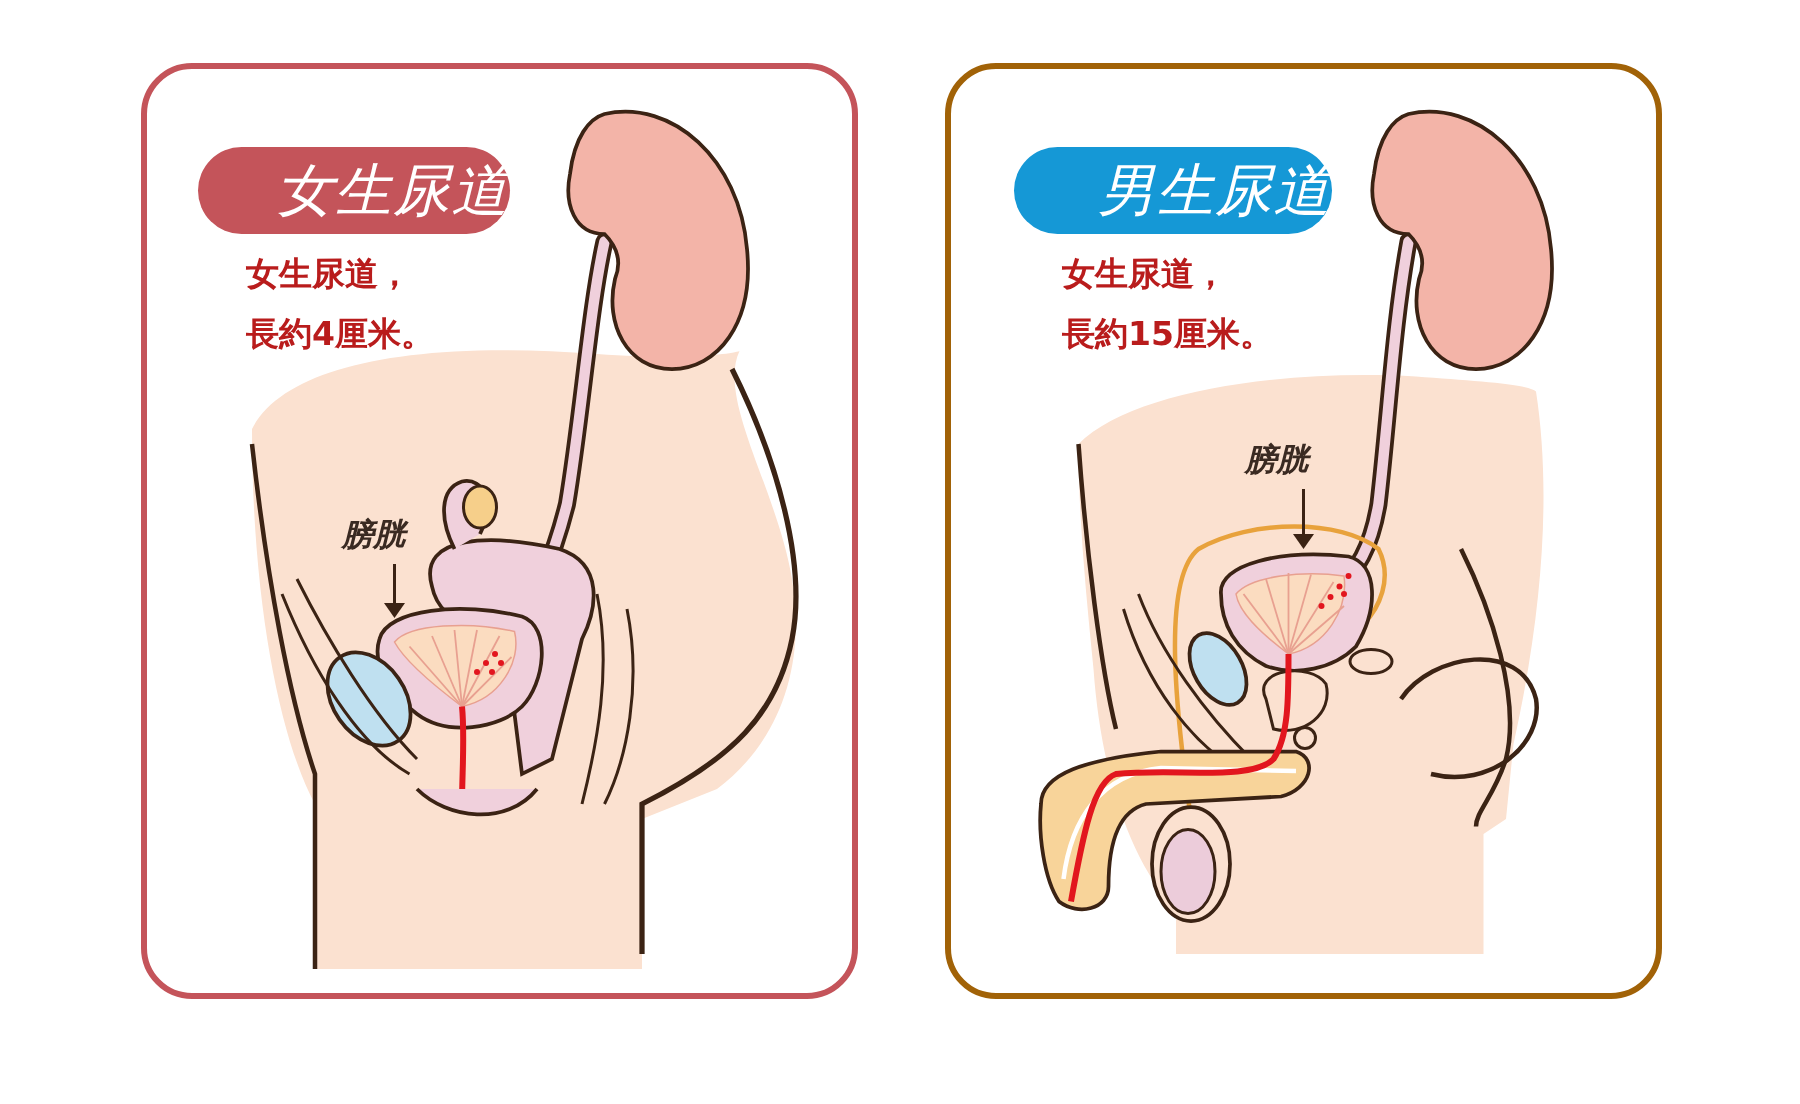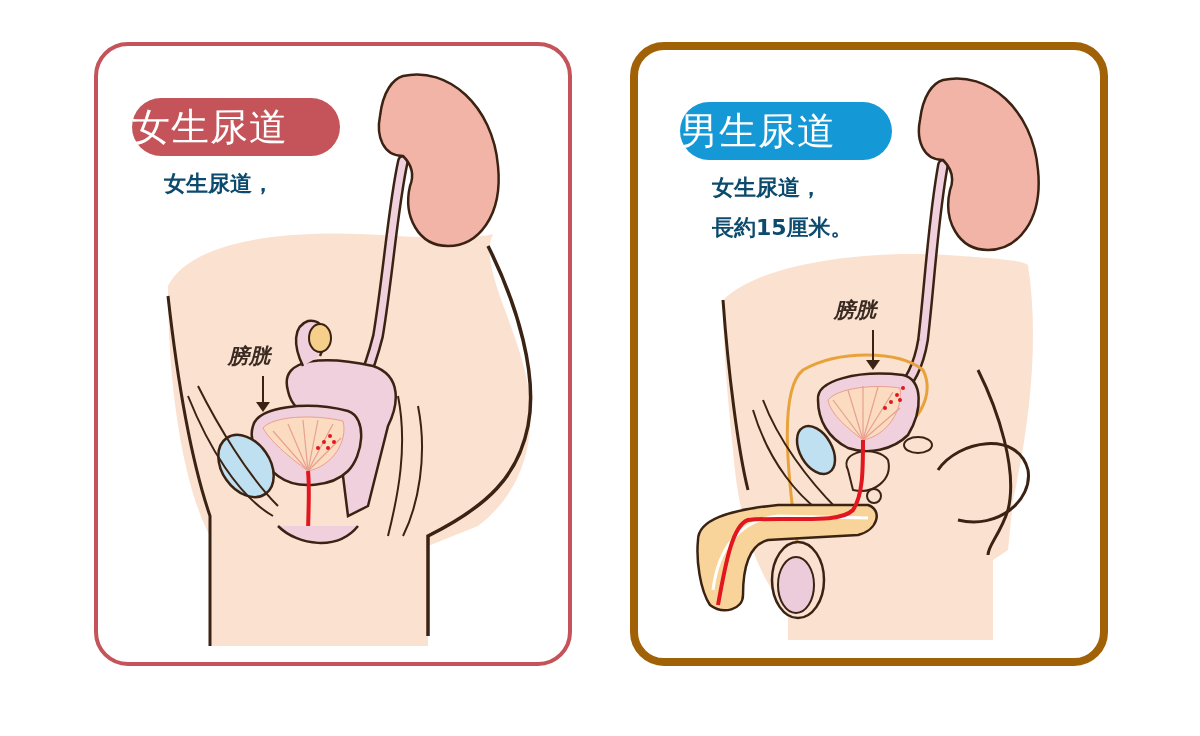--- a/index.html
+++ b/index.html
@@ -1,24 +1,24 @@
 <!DOCTYPE html>
 <html><head>
   <meta charset="utf-8">
   <style>
     html, body { margin: 0; padding: 0; background: #ffffff; }
     body { width: 1200px; height: 736px; position: relative; overflow: hidden; font-family: "DejaVu Sans", sans-serif; }
     .panel { position: absolute; top: 42px; width: 478px; height: 624px; border-radius: 34px; box-sizing: border-box; background: #fff; overflow: hidden; }
     .panel.female { left: 94px; border: 4px solid #c4545a; }
-    .panel.male { left: 630px; border: 8px solid #a16207; }
+    .panel.male { left: 630px; border: 4px solid #a16207; }
     .panel svg.art { position: absolute; left: 0; top: 0; width: 470px; height: 616px; }
-    .pill { position: absolute; top: 52px; height: 58px; border-radius: 29px; color: #fff; font-size: 38px; line-height: 58px; text-align: left; letter-spacing: 1px; }
+    .pill { position: absolute; top: 52px; height: 58px; border-radius: 29px; color: #fff; font-size: 38px; line-height: 58px; text-align: right; letter-spacing: 1px; font-style: italic; }
     .female .pill { left: 34px; width: 208px; background: #c4545a; }
     .male .pill { left: 42px; width: 212px; background: #1598d6; }
-    .desc { position: absolute; left: 66px; top: 118px; font-size: 22px; line-height: 40px; color: #0c4a6e; font-weight: bold; }
+    .desc { position: absolute; left: 66px; top: 118px; font-size: 22px; line-height: 40px; color: #b91c1c; font-weight: bold; }
     .male .desc { left: 74px; }
     .label { position: absolute; font-size: 21px; color: #3a2a22; font-weight: bold; font-style: italic; }
     .female .label { left: 130px; top: 296px; }
     .male .label { left: 196px; top: 246px; }
   </style>
 </head>
 <body>
 
 <div class="panel female">
   <svg class="art" viewBox="0 0 470 616">
@@ -63,20 +63,21 @@
     <path d="M180 480 C 200 500, 240 505, 260 480" fill="#f0d0dc" stroke="#3b2314" stroke-width="2.5"></path>
     <path d="M300 350 C 310 400, 300 450, 290 490" fill="none" stroke="#3b2314" stroke-width="2"></path>
     <path d="M320 360 C 330 410, 320 460, 305 490" fill="none" stroke="#3b2314" stroke-width="2"></path>
 
     <line x1="165" y1="330" x2="165" y2="362" stroke="#3b2314" stroke-width="2"></line>
     <polygon points="158,356 172,356 165,366" fill="#3b2314"></polygon>
   </svg>
   <div class="pill">女生尿道</div>
   <div class="desc">
     <div>女生尿道，</div>
+    <div>長約4厘米。</div>
   </div>
   <div class="label">膀胱</div>
 </div>
 
 <div class="panel male">
   <svg class="art" viewBox="0 0 470 616">
 
     <path d="M85 250 C 120 215, 220 200, 310 205 C 350 208, 385 210, 390 215 C 400 280, 395 360, 375 450 L 370 500 L 355 510 L 355 590 L 150 590 L 150 560 C 120 530, 100 470, 95 400 C 90 350, 85 300, 85 250 Z" fill="#fbe1d0" stroke="none"></path>
     <path d="M85 250 C 90 320, 100 400, 110 440" fill="none" stroke="#3b2314" stroke-width="3"></path>
     <path d="M340 320 C 360 360, 380 420, 370 460 C 362 485, 350 495, 350 505" fill="none" stroke="#3b2314" stroke-width="3"></path>

